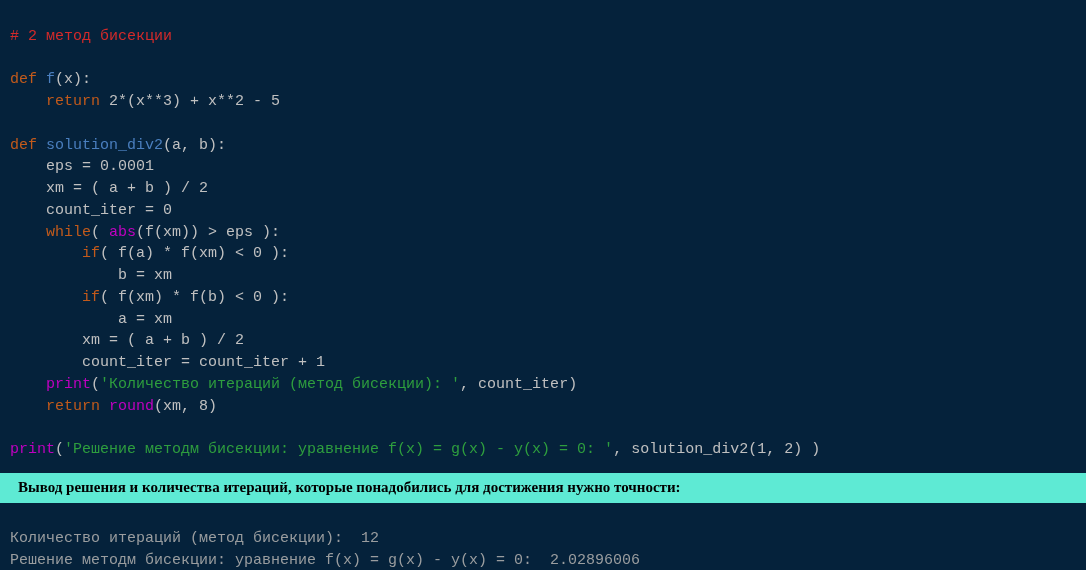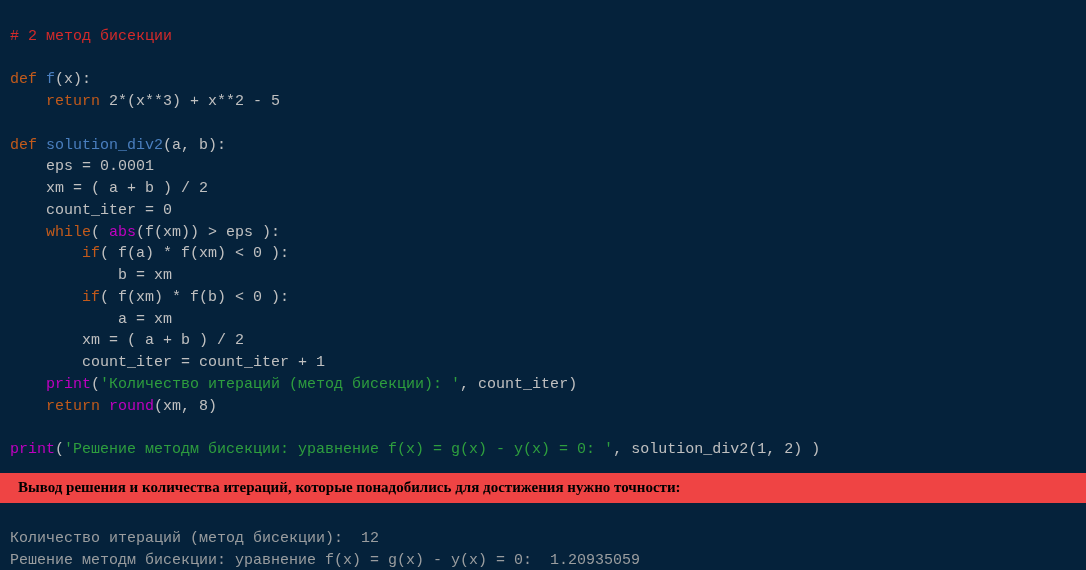--- a/index.html
+++ b/index.html
@@ -16,21 +16,21 @@
       overflow: hidden;
       background: #05223b;
     }
     .code-block {
       background: #05223b;
       color: #c0c0c0;
       padding: 4px 10px 12px 10px;
       white-space: pre;
     }
     .caption-bar {
-      background: #ef4444;
+      background: #5eead4;
       color: #000000;
       font-family: "Times New Roman", serif;
       font-size: 15px;
       font-weight: bold;
       padding: 4px 18px;
     }
     .output-block {
       background: #05223b;
       color: #9aa0a6;
       padding: 4px 10px;
@@ -70,15 +70,15 @@
 
 <span class="tk-builtin">print</span><span class="tk-plain">(</span><span class="tk-str">'Решение методм бисекции: уравнение f(x) = g(x) - y(x) = 0: '</span><span class="tk-plain">, solution_div2(1, 2) )</span>
 </div>
 
 <div class="caption-bar">
   <span>Вывод решения и количества итераций, которые понадобились для достижения нужно точности:</span>
 </div>
 
 <div class="output-block">
 <span class="out-text">Количество итераций (метод бисекции):  12</span>
-<span class="out-text">Решение методм бисекции: уравнение f(x) = g(x) - y(x) = 0:  1.20935059</span>
+<span class="out-text">Решение методм бисекции: уравнение f(x) = g(x) - y(x) = 0:  2.02896006</span>
 
 </div>
 
 </body></html>

